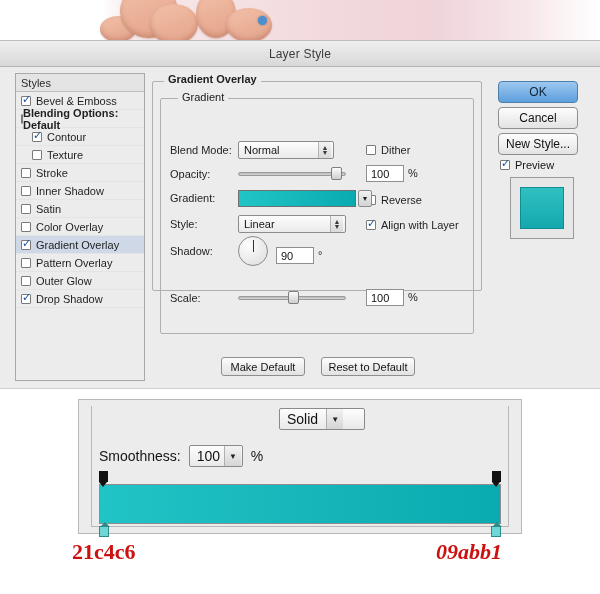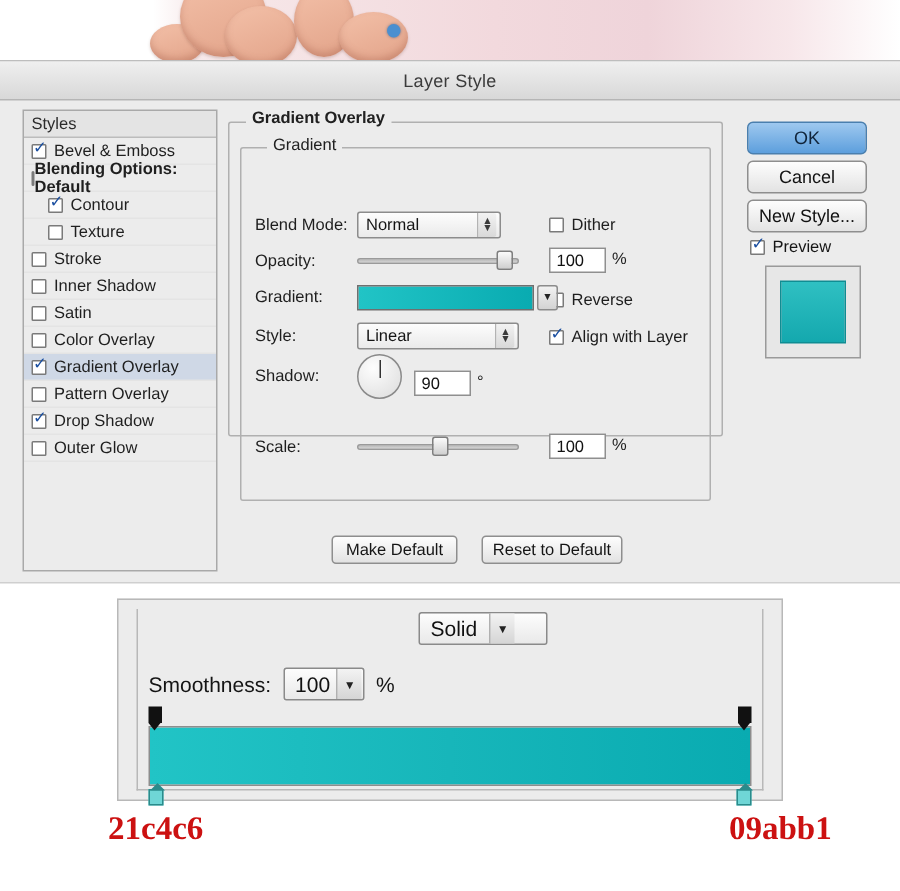--- a/index.html
+++ b/index.html
@@ -253,21 +253,21 @@
     border-left: 5px solid transparent; border-right: 5px solid transparent;
     border-bottom: 5px solid #2b8b8b;
   }
 
   .hexcode {
     position: absolute; top: 150px;
     font-family: "Liberation Serif", serif;
     font-weight: bold; font-size: 22px; color: #cc1111;
   }
   .hex-left { left: 72px; }
-  .hex-right { left: 486px; }
+  .hex-right { left: 436px; font-style: italic; }
 </style>
 </head>
 <body>
 
 <div class="top-photo">
   <div class="photo-bg"></div>
   <div class="worm w5"></div>
   <div class="worm w1"></div>
   <div class="worm w2"></div>
   <div class="worm w3"></div>
@@ -331,27 +331,27 @@
         <span class="cb on"></span>
         <span>Gradient Overlay</span>
       </div>
 
       <div class="styles-row">
         <span class="cb"></span>
         <span>Pattern Overlay</span>
       </div>
 
       <div class="styles-row">
+        <span class="cb"></span>
+        <span>Outer Glow</span>
+      </div>
+
+      <div class="styles-row">
         <span class="cb on"></span>
         <span>Drop Shadow</span>
-      </div>
-
-      <div class="styles-row">
-        <span class="cb"></span>
-        <span>Outer Glow</span>
       </div>
     </div>
 
     <div class="section"></div>
     <div class="inner-box"></div>
     <div class="section-legend">Gradient Overlay</div>
     <div class="sub-legend">Gradient</div>
 
     <div class="field-row" style="left:170px; top:74px;">
       <span class="lbl" style="width:68px;">Blend Mode:</span>

